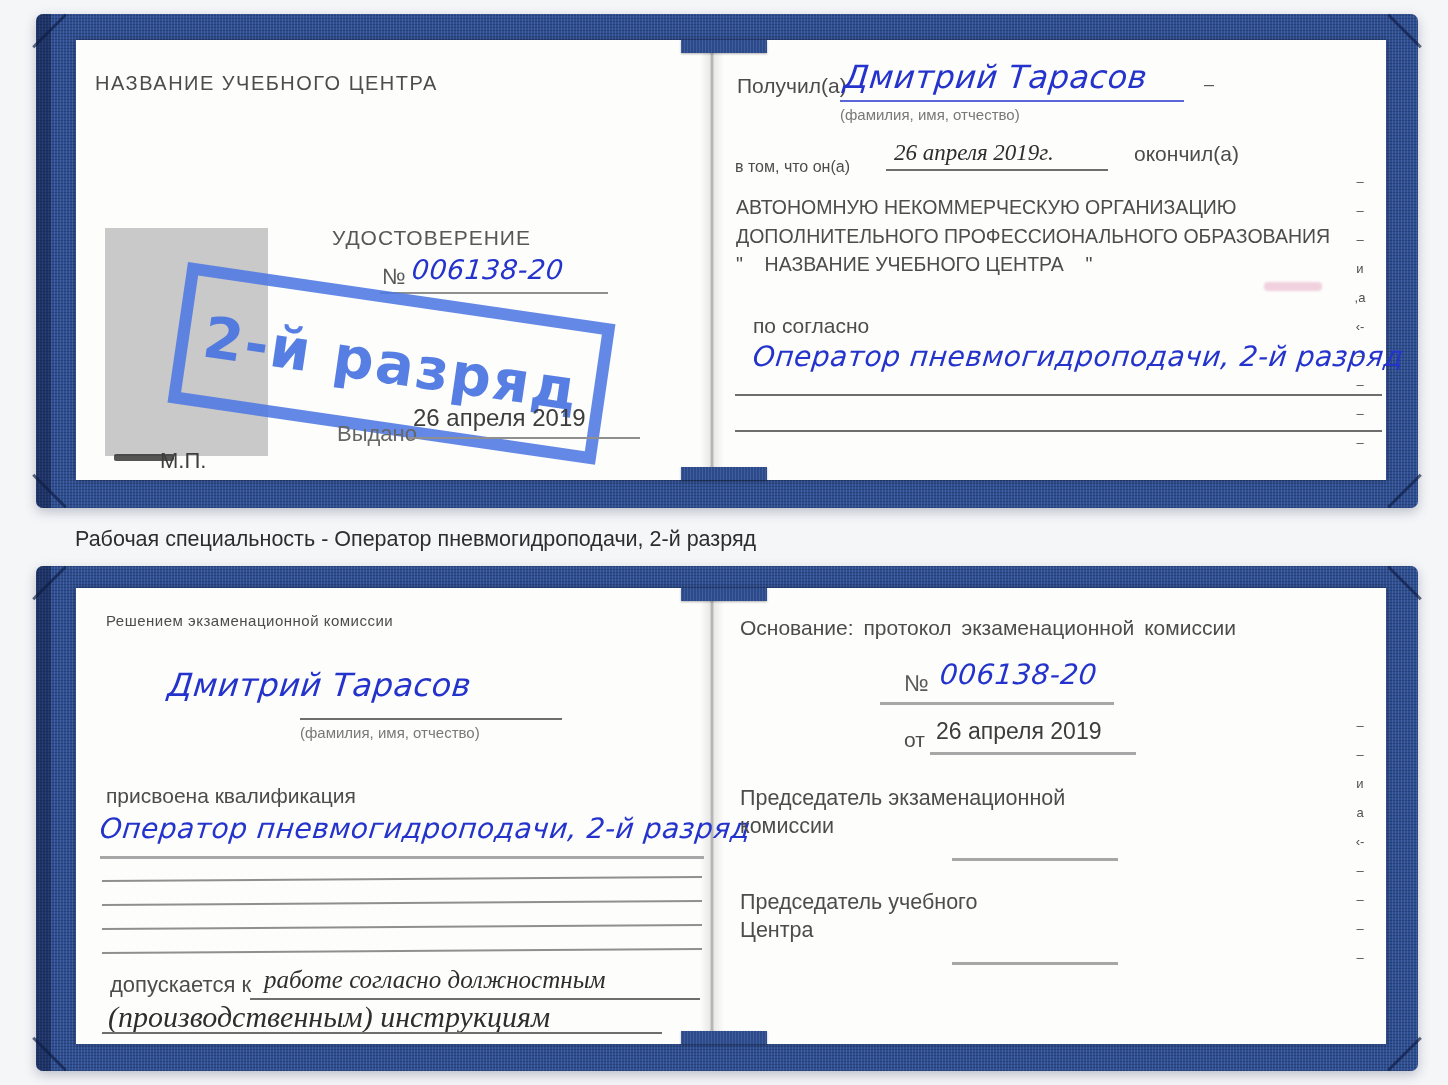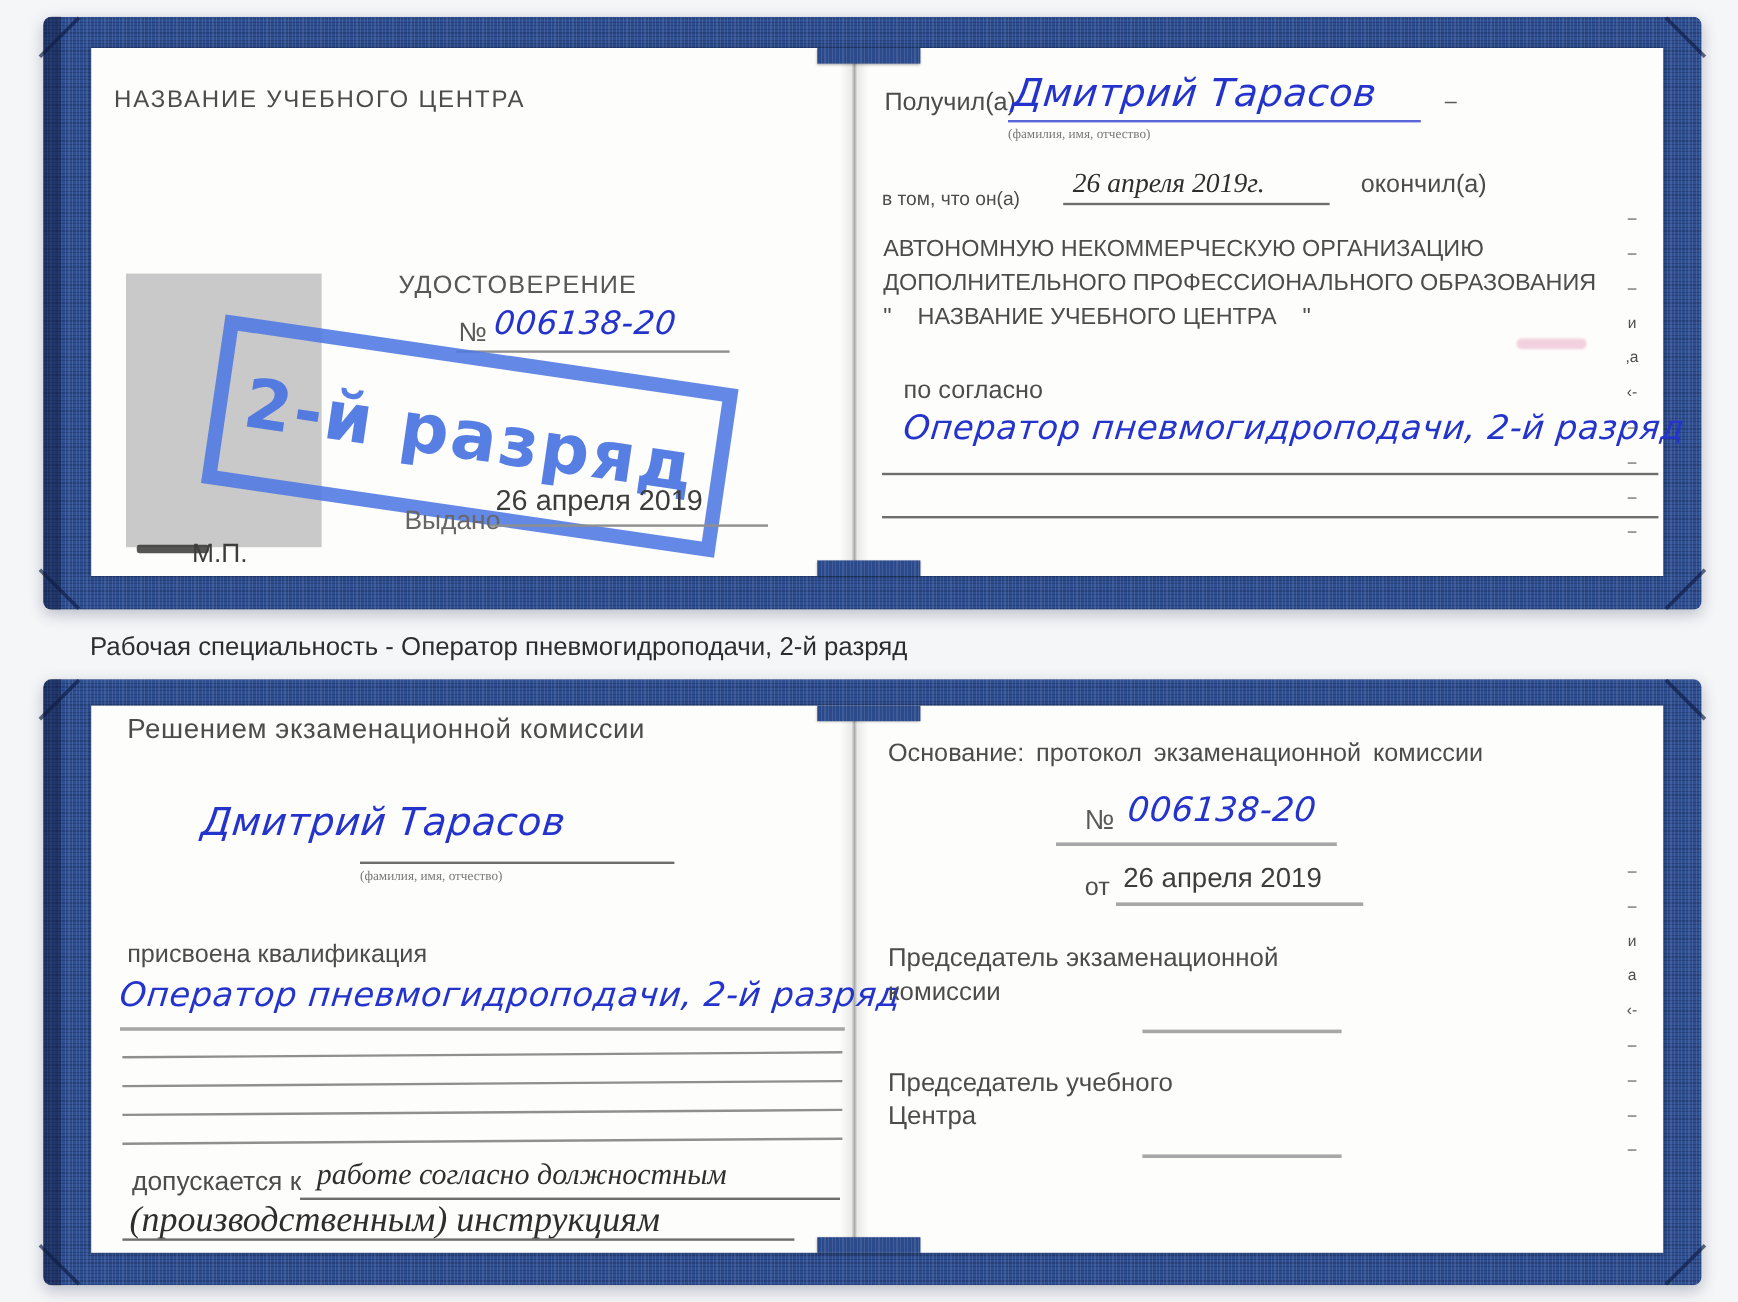--- a/index.html
+++ b/index.html
@@ -34,21 +34,21 @@
   }
   .tab{
     position:absolute;width:86px;height:13px;
     background-color:#2b4a8c;
     background-image:repeating-linear-gradient(90deg, rgba(255,255,255,0.10) 0 1px, rgba(0,0,0,0) 1px 3px);
     box-shadow:0 1px 2px rgba(0,0,0,0.3);
   }
   
   .pr{font-family:"Liberation Sans",sans-serif;color:#4c4c4c;white-space:nowrap;}
   .pr-dark{color:#3d3d3d;}
-  .hint{font-family:Liberation Serif, serif;color:#787878;font-size:11px;white-space:nowrap;}
+  .hint{font-family:Liberation Sans, sans-serif;color:#787878;font-size:15px;white-space:nowrap;}
   .ink{
     font-family:"DejaVu Sans",sans-serif;font-style:italic;color:#2433cc;
     transform:skewX(-6deg);letter-spacing:0.5px;white-space:nowrap;
   }
   .fillin{font-family:Liberation Serif, serif;font-style:italic;color:#2e2e2e;white-space:nowrap;}
   .ln{position:absolute;background:#8f8f8f;height:2px;}
   .ln-light{background:#a7a7a7;}
   .center{text-align:left;}
   .stamp{
     position:absolute;display:flex;align-items:center;justify-content:center;
@@ -143,21 +143,21 @@
   <div class="corner tl"></div>
   <div class="corner tr"></div>
   <div class="corner bl"></div>
   <div class="corner br"></div>
 
   <div class="pages" style="left:40px;top:22px;width:1310px;height:456px;"></div>
   <div class="fold" style="left:664px;top:22px;height:456px;"></div>
   <div class="tab" style="left:645px;top:22px;"></div>
   <div class="tab" style="left:645px;top:465px;"></div>
 
-  <div class="abs pr center" style="left:70px;top:28px;width:570px;font-size:23px;letter-spacing:0.5px;">Решением  экзаменационной  комиссии</div>
+  <div class="abs pr center" style="left:70px;top:46px;width:570px;font-size:15px;letter-spacing:0.5px;">Решением  экзаменационной  комиссии</div>
 
   <div class="abs ink" style="left:132px;top:100px;font-size:32px;">Дмитрий Тарасов</div>
   <div class="ln" style="left:264px;top:152px;width:262px;background:#6e6e6e;"></div>
   <div class="abs hint center" style="left:264px;top:158px;width:262px;">(фамилия, имя, отчество)</div>
 
   <div class="abs pr center" style="left:70px;top:218px;width:570px;font-size:21px;">присвоена квалификация</div>
   <div class="abs ink" style="left:64px;top:246px;font-size:28px;">Оператор пневмогидроподачи, 2-й разряд</div>
   <div class="ln ln-light" style="left:64px;top:290px;width:604px;height:3px;"></div>
 
   <div class="ln" style="left:66px;top:312px;width:600px;transform:rotate(-0.4deg);"></div>

